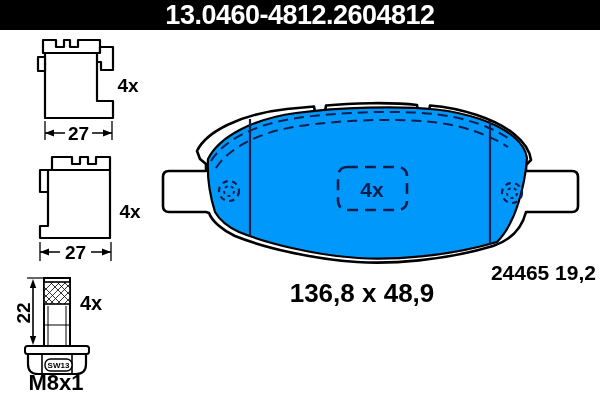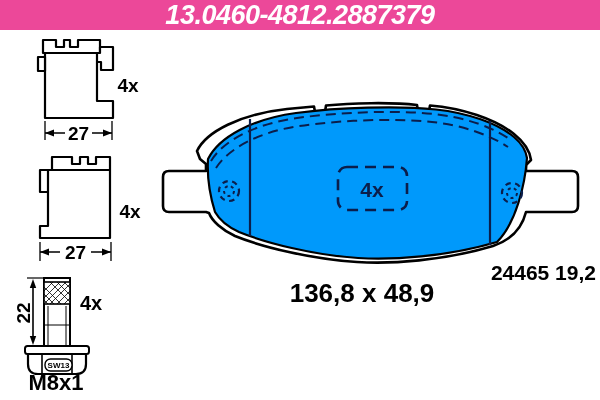--- a/index.html
+++ b/index.html
@@ -1,41 +1,41 @@
 <!DOCTYPE html>
 <html><head>
 <meta charset="utf-8">
 <style>
   html,body{margin:0;padding:0;background:#e8e8e8;}
   .page{
     position:relative;width:600px;height:400px;background:#ffffff;
     font-family:"Liberation Sans",sans-serif;overflow:hidden;
   }
   .header{
-    position:absolute;left:0;top:0;width:600px;height:30px;background:#ec4899;
-    display:flex;align-items:center;justify-content:center;font-style:italic;
+    position:absolute;left:0;top:0;width:600px;height:30px;background:#000000;
+    display:flex;align-items:center;justify-content:center;
   }
   .header span{
     color:#ffffff;font-weight:bold;font-size:27px;letter-spacing:-0.5px;
     line-height:30px;white-space:nowrap;
   }
   svg{position:absolute;left:0;top:0;}
   text{font-family:"Liberation Sans",sans-serif;font-weight:bold;fill:#000000;}
   .qty{font-size:19px;}
   .dim{font-size:19px;}
   .pad-mark{fill:#0B1E4B;}
 </style>
 </head>
 <body>
 
 <div class="page">
 
   <div class="header">
     <span>13.0460-4812.2</span>
-    <span>887379</span>
+    <span>604812</span>
   </div>
 
   <svg width="600" height="400" viewBox="0 0 600 400">
 
     <g fill="#ffffff" stroke="#000000" stroke-width="2.2" stroke-linejoin="round">
       <path d="M43 40 H56 V47 H64 V40 H70 V47 H78 V40 H100 V53 H43 Z"></path>
       <path d="M100 47 H113 V70 H101 V62 H95 V53 H100 Z"></path>
       <path d="M45 53 H97 V101 H113 V118 H45 Z"></path>
       <path d="M38 57 H45 V71 H38 Z"></path>
     </g>

